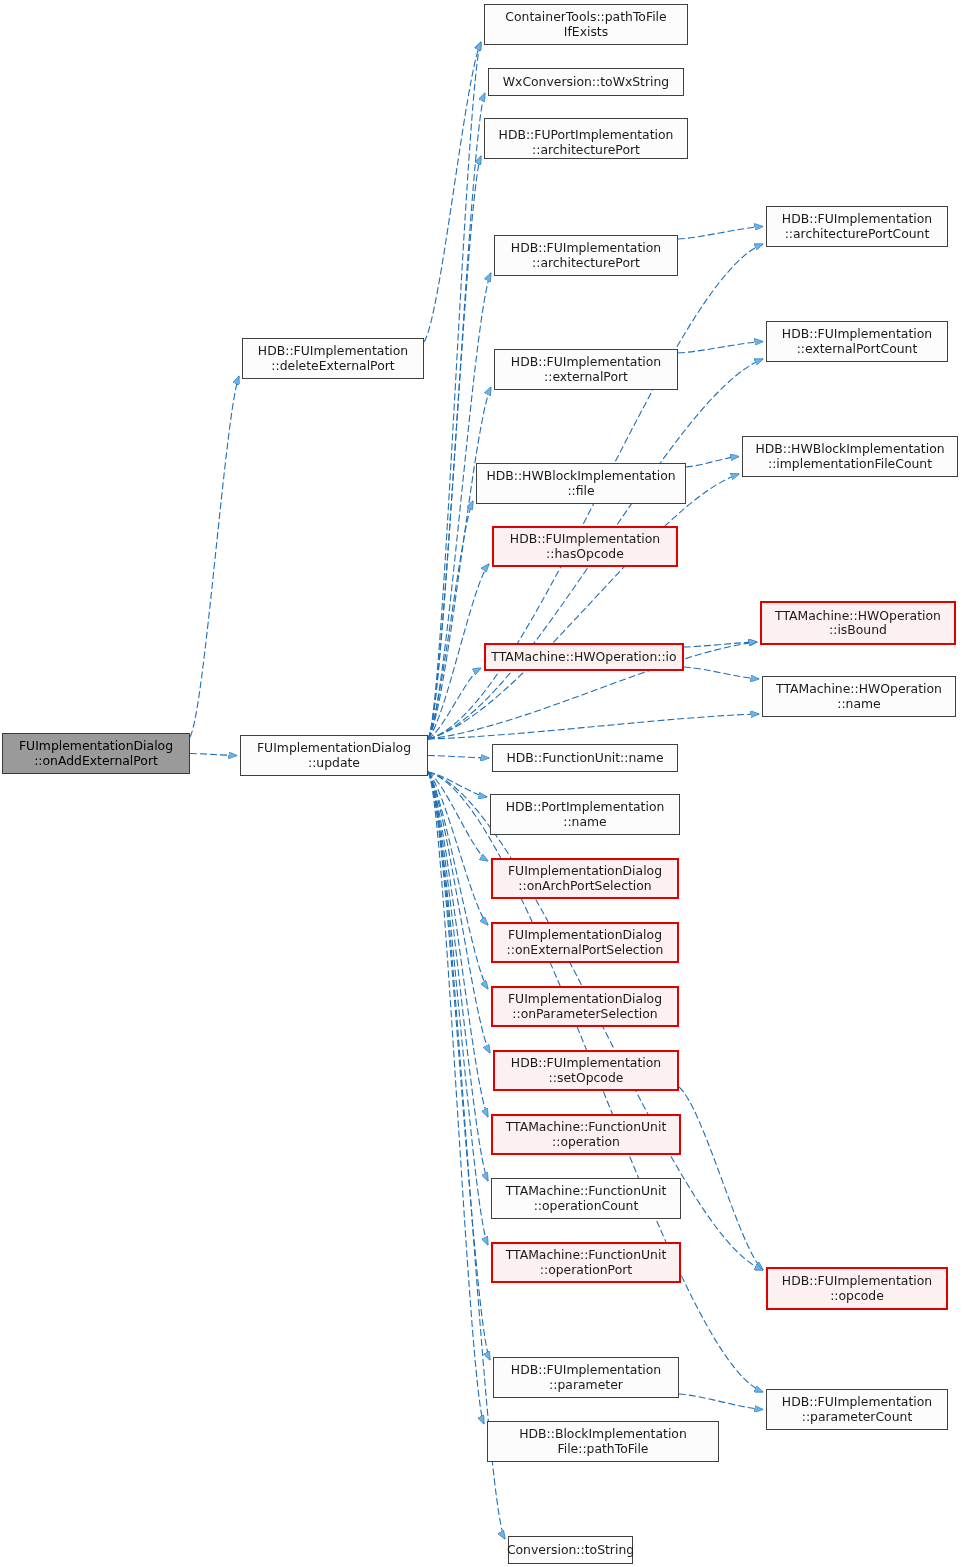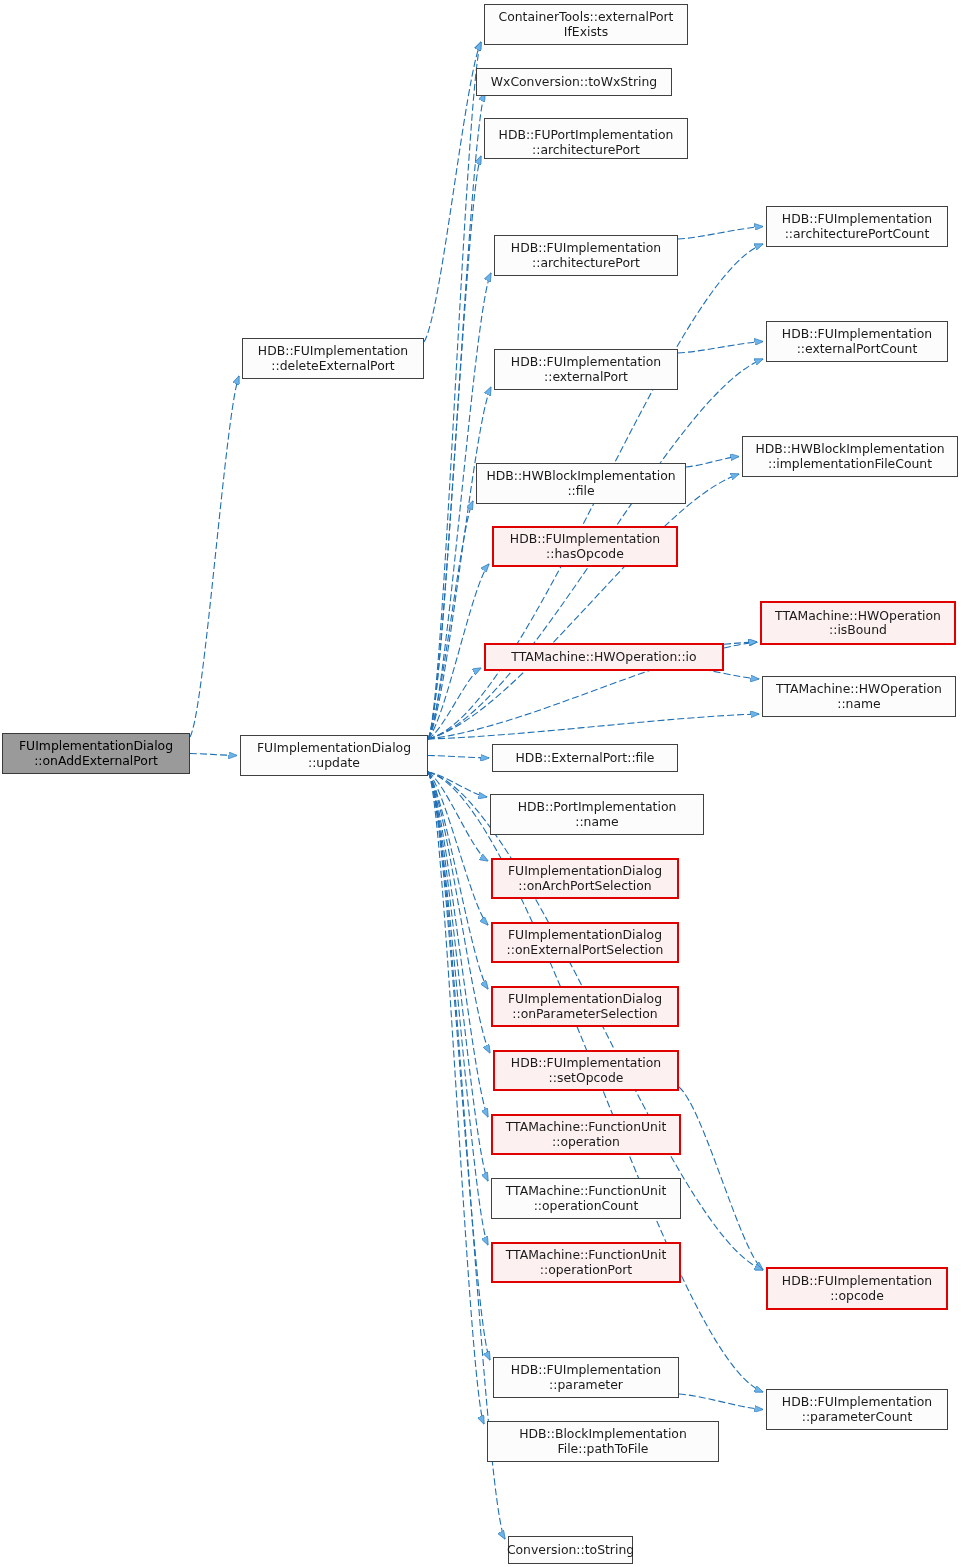--- a/index.html
+++ b/index.html
@@ -71,24 +71,24 @@
       </div>
       <div class="node plain" style="left: 242px; top: 338px; width: 182px; height: 41px;">
         <span class="lbl">HDB::FUImplementation
 ::deleteExternalPort</span>
       </div>
       <div class="node plain" style="left: 240px; top: 735px; width: 188px; height: 41px;">
         <span class="lbl">FUImplementationDialog
 ::update</span>
       </div>
       <div class="node plain" style="left: 484px; top: 4px; width: 204px; height: 41px;">
-        <span class="lbl">ContainerTools::externalPort
+        <span class="lbl">ContainerTools::pathToFile
 IfExists</span>
       </div>
-      <div class="node plain" style="left: 476px; top: 68px; width: 196px; height: 28px;">
+      <div class="node plain" style="left: 488px; top: 68px; width: 196px; height: 28px;">
         <span class="lbl">WxConversion::toWxString</span>
       </div>
       <div class="node plain" style="left: 484px; top: 118px; width: 204px; height: 41px; align-items: flex-end;">
         <span class="lbl">HDB::FUPortImplementation
 ::architecturePort</span>
       </div>
       <div class="node plain" style="left: 494px; top: 235px; width: 184px; height: 41px;">
         <span class="lbl">HDB::FUImplementation
 ::architecturePort</span>
       </div>
@@ -113,31 +113,31 @@
 ::implementationFileCount</span>
       </div>
       <div class="node red" style="left: 492px; top: 526px; width: 186px; height: 41px;">
         <span class="lbl">HDB::FUImplementation
 ::hasOpcode</span>
       </div>
       <div class="node red" style="left: 760px; top: 601px; width: 196px; height: 44px;">
         <span class="lbl">TTAMachine::HWOperation
 ::isBound</span>
       </div>
-      <div class="node red" style="left: 484px; top: 643px; width: 240px; height: 28px;">
+      <div class="node red" style="left: 484px; top: 643px; width: 200px; height: 28px;">
         <span class="lbl">TTAMachine::HWOperation::io</span>
       </div>
       <div class="node plain" style="left: 762px; top: 676px; width: 194px; height: 41px;">
         <span class="lbl">TTAMachine::HWOperation
 ::name</span>
       </div>
       <div class="node plain" style="left: 492px; top: 744px; width: 186px; height: 28px;">
-        <span class="lbl">HDB::ExternalPort::file</span>
+        <span class="lbl">HDB::FunctionUnit::name</span>
       </div>
-      <div class="node plain" style="left: 490px; top: 794px; width: 214px; height: 41px;">
+      <div class="node plain" style="left: 490px; top: 794px; width: 190px; height: 41px;">
         <span class="lbl">HDB::PortImplementation
 ::name</span>
       </div>
       <div class="node red" style="left: 491px; top: 858px; width: 188px; height: 41px;">
         <span class="lbl">FUImplementationDialog
 ::onArchPortSelection</span>
       </div>
       <div class="node red" style="left: 491px; top: 922px; width: 188px; height: 41px;">
         <span class="lbl">FUImplementationDialog
 ::onExternalPortSelection</span>

